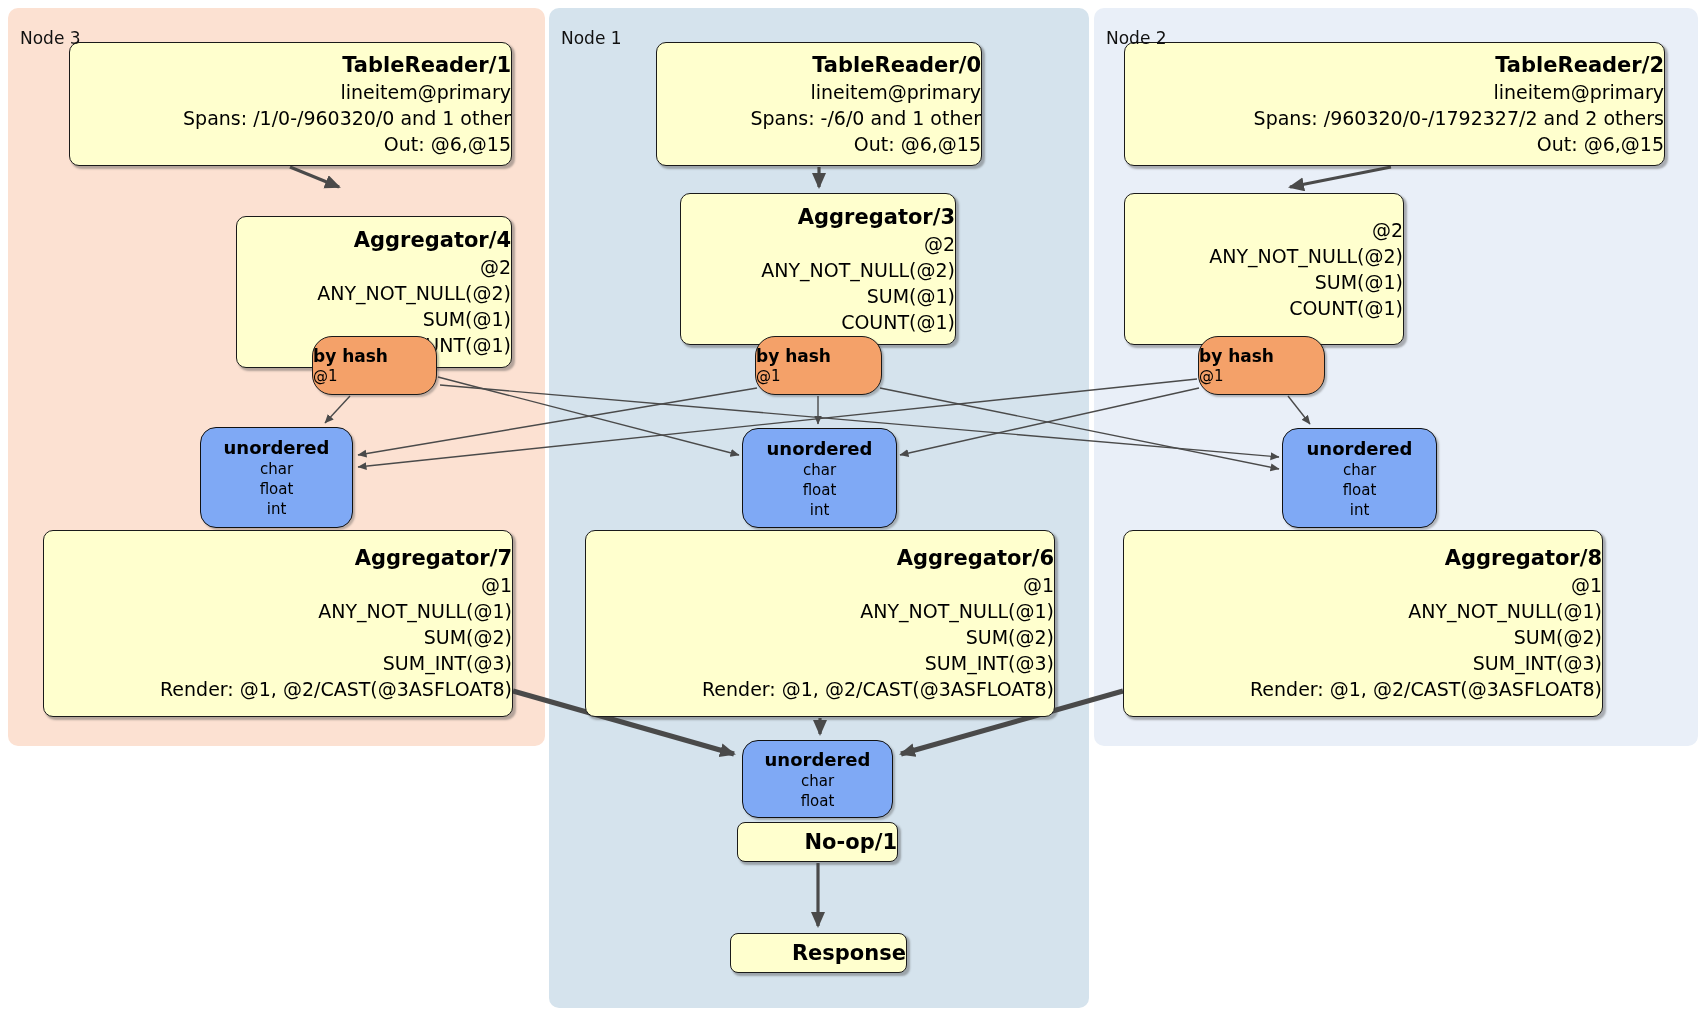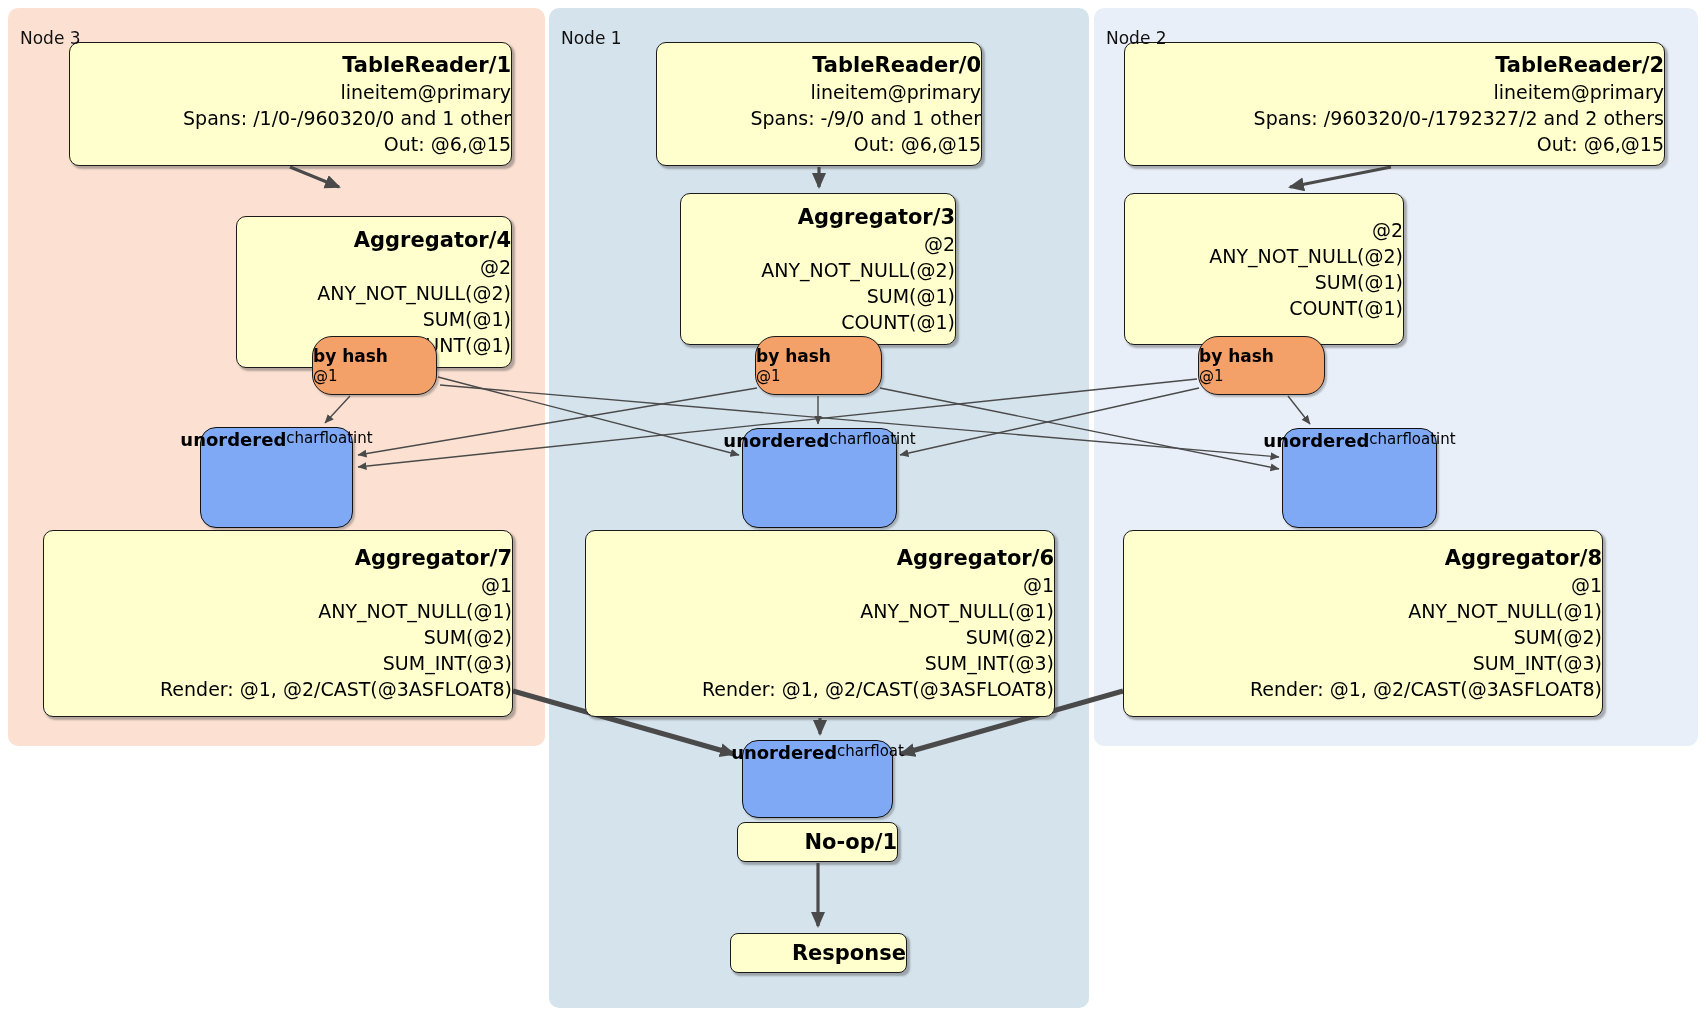--- a/index.html
+++ b/index.html
@@ -51,21 +51,21 @@
   .router .rdetail{font-size:15px;line-height:18px;}
   .sync{
     position:absolute;
     background:var(--sync-fill,#7fa9f5);
     border:1.5px solid #111;
     border-radius:16px;
     box-shadow:2px 2px 2px rgba(70,70,70,0.35);
     text-align:center;
     z-index:2;
     box-sizing:border-box;
-    display:flex;flex-direction:row;justify-content:center;
+    display:flex;flex-direction:column;justify-content:center;
   }
   .sync .stitle{font-weight:bold;font-size:18px;line-height:23px;}
   .sync .sline{font-size:15px;line-height:20px;}
   #edges{position:absolute;left:0;top:0;z-index:1;}
   .edge{stroke:var(--edge-color,#4a4a4a);fill:none;}
   .edge-thin{stroke-width:1.4px;}
   .edge-mid{stroke-width:3.2px;}
   .edge-heavy{stroke-width:5px;}
   .ah{fill:var(--edge-color,#4a4a4a);}
 </style>
@@ -117,21 +117,21 @@
 
   <div class="proc" style="left:69px;top:42px;width:443px;height:124px;">
     <div class="title">TableReader/1</div>
     <div class="pline">lineitem@primary</div>
     <div class="pline">Spans: /1/0-/960320/0 and 1 other</div>
     <div class="pline">Out: @6,@15</div>
   </div>
   <div class="proc" style="left:656px;top:42px;width:326px;height:124px;">
     <div class="title">TableReader/0</div>
     <div class="pline">lineitem@primary</div>
-    <div class="pline">Spans: -/9/0 and 1 other</div>
+    <div class="pline">Spans: -/6/0 and 1 other</div>
     <div class="pline">Out: @6,@15</div>
   </div>
   <div class="proc" style="left:1124px;top:42px;width:541px;height:124px;">
     <div class="title">TableReader/2</div>
     <div class="pline">lineitem@primary</div>
     <div class="pline">Spans: /960320/0-/1792327/2 and 2 others</div>
     <div class="pline">Out: @6,@15</div>
   </div>
 
   <div class="proc" style="left:236px;top:193px;width:276px;height:152px;margin-top:23px;">

